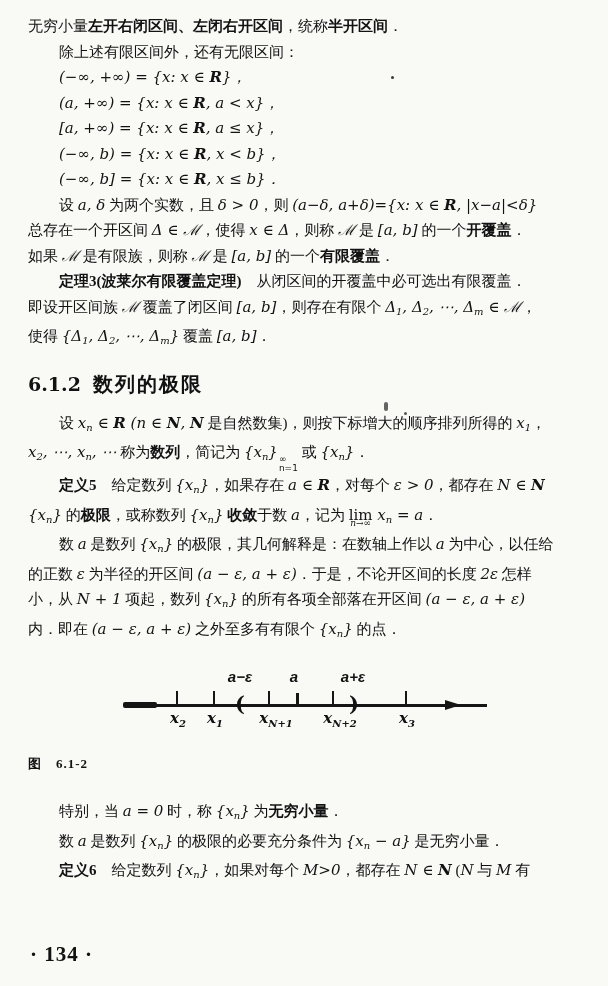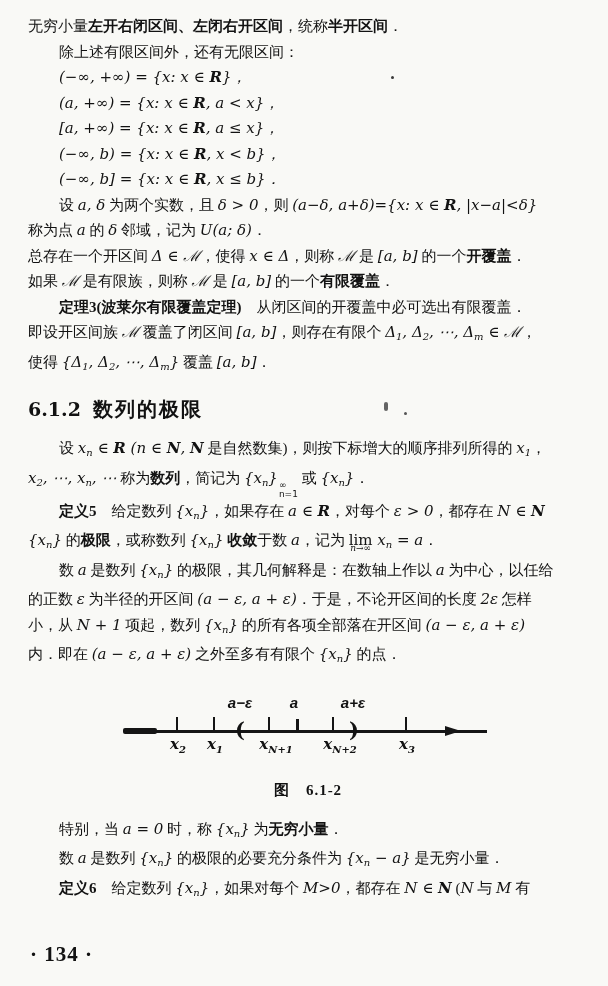--- a/index.html
+++ b/index.html
@@ -34,42 +34,41 @@
       border-left:16px solid #151515;border-top:5px solid transparent;border-bottom:5px solid transparent;}
   .tick{position:absolute;top:31px;width:2px;height:14px;background:#151515;}
   .tick-a{position:absolute;top:33px;width:3px;height:13px;background:#151515;}
   .paren{position:absolute;top:31px;transform:translateX(-50%);font-size:21px;font-weight:bold;
       font-family:"DejaVu Serif",serif;line-height:26px;}
   .flab-top{position:absolute;top:8px;transform:translateX(-50%);font-size:15px;
       font-family:Liberation Sans, sans-serif;font-style:italic;font-weight:bold;white-space:nowrap;}
   .flab-bot{position:absolute;top:49px;transform:translateX(-50%);font-size:15px;
       font-family:"DejaVu Serif",serif;font-style:italic;font-weight:bold;white-space:nowrap;}
   .flab-bot .fsub{font-size:10px;font-style:italic;vertical-align:-4px;}
-  .fig-caption{margin-top:9px;text-align:center;font-size:15px;font-weight:bold;letter-spacing:1px;}
-  .content-bottom{margin-top:17px;}
+  .fig-caption{margin-top:9px;font-size:13px;font-weight:bold;letter-spacing:1px;}
+  .content-bottom{margin-top:26px;}
   .page-num{position:absolute;left:30px;top:942px;font-size:21px;font-weight:bold;letter-spacing:1px;}
   .art1{position:absolute;left:391px;top:76px;width:3px;height:3px;background:#3a3a3a;border-radius:50%;}
   .art2{position:absolute;left:384px;top:402px;width:4px;height:9px;background:#4a4a4a;border-radius:2px;opacity:.85;}
   .art3{position:absolute;left:404px;top:412px;width:3px;height:3px;background:#555;border-radius:50%;}
 </style>
 </head>
 <body>
 
 <div class="page">
 
   <div id="content-top">
       <div class="line ind0"><span>无穷小量</span><span class="b">左开右闭区间、左闭右开区间</span><span>，统称</span><span class="b">半开区间</span><span>．</span></div>
       <div class="line ind1"><span>除上述有限区间外，还有无限区间：</span></div>
       <div class="line ind2"><span class="m">(−∞, +∞) = {x: x ∈ </span><span class="mb">R</span><span class="m">}，</span></div>
       <div class="line ind2"><span class="m">(a, +∞) = {x: x ∈ </span><span class="mb">R</span><span class="m">, a &lt; x}，</span></div>
       <div class="line ind2"><span class="m">[a, +∞) = {x: x ∈ </span><span class="mb">R</span><span class="m">, a ≤ x}，</span></div>
       <div class="line ind2"><span class="m">(−∞, b) = {x: x ∈ </span><span class="mb">R</span><span class="m">, x &lt; b}，</span></div>
       <div class="line ind2"><span class="m">(−∞, b] = {x: x ∈ </span><span class="mb">R</span><span class="m">, x ≤ b}．</span></div>
       <div class="line ind1"><span>设 </span><span class="m">a, δ</span><span> 为两个实数，且 </span><span class="m">δ &gt; 0</span><span>，则 </span><span class="m">(a−δ, a+δ)={x: x ∈ </span><span class="mb">R</span><span class="m">, |x−a|&lt;δ}</span></div>
-      <div class="line ind0"><span>称为点 </span><span class="m">a</span><span> 的 </span><span class="m">δ</span><span> 邻域，记为 </span><span class="m">U(a; δ)</span><span>．</span></div>
       <div class="line ind0"><span>总存在一个开区间 </span><span class="m">Δ ∈ ℳ</span><span>，使得 </span><span class="m">x ∈ Δ</span><span>，则称 </span><span class="m">ℳ</span><span> 是 </span><span class="m">[a, b]</span><span> 的一个</span><span class="b">开覆盖</span><span>．</span></div>
       <div class="line ind0"><span>如果 </span><span class="m">ℳ</span><span> 是有限族，则称 </span><span class="m">ℳ</span><span> 是 </span><span class="m">[a, b]</span><span> 的一个</span><span class="b">有限覆盖</span><span>．</span></div>
       <div class="line ind1"><span class="b">定理3(波莱尔有限覆盖定理)</span><span>　从闭区间的开覆盖中必可选出有限覆盖．</span></div>
       <div class="line ind0"><span>即设开区间族 </span><span class="m">ℳ</span><span> 覆盖了闭区间 </span><span class="m">[a, b]</span><span>，则存在有限个 </span><span class="m">Δ</span><span class="sb">1</span><span class="m">, Δ</span><span class="sb">2</span><span class="m">, ⋯, Δ</span><span class="sb">m</span><span class="m"> ∈ ℳ</span><span>，</span></div>
       <div class="line ind0"><span>使得 </span><span class="m">{Δ</span><span class="sb">1</span><span class="m">, Δ</span><span class="sb">2</span><span class="m">, ⋯, Δ</span><span class="sb">m</span><span class="m">}</span><span> 覆盖 </span><span class="m">[a, b]</span><span>．</span></div>
       <div class="heading"><span class="hnum">6.1.2</span><span class="htitle">数列的极限</span></div>
       <div class="line ind1"><span>设 </span><span class="m">x</span><span class="sb">n</span><span class="m"> ∈ </span><span class="mb">R</span><span class="m"> (</span><span class="m">n ∈ </span><span class="mb">N</span><span class="m">, </span><span class="mb">N</span><span> 是自然数集)，则按下标增大的顺序排列所得的 </span><span class="m">x</span><span class="sb">1</span><span>，</span></div>
       <div class="line ind0"><span class="m">x</span><span class="sb">2</span><span class="m">, ⋯, x</span><span class="sb">n</span><span class="m">, ⋯</span><span> 称为</span><span class="b">数列</span><span>，简记为 </span><span class="m">{x</span><span class="sb">n</span><span class="m">}</span><span class="stk">
           <span>∞</span>
           <span>n=1</span>

